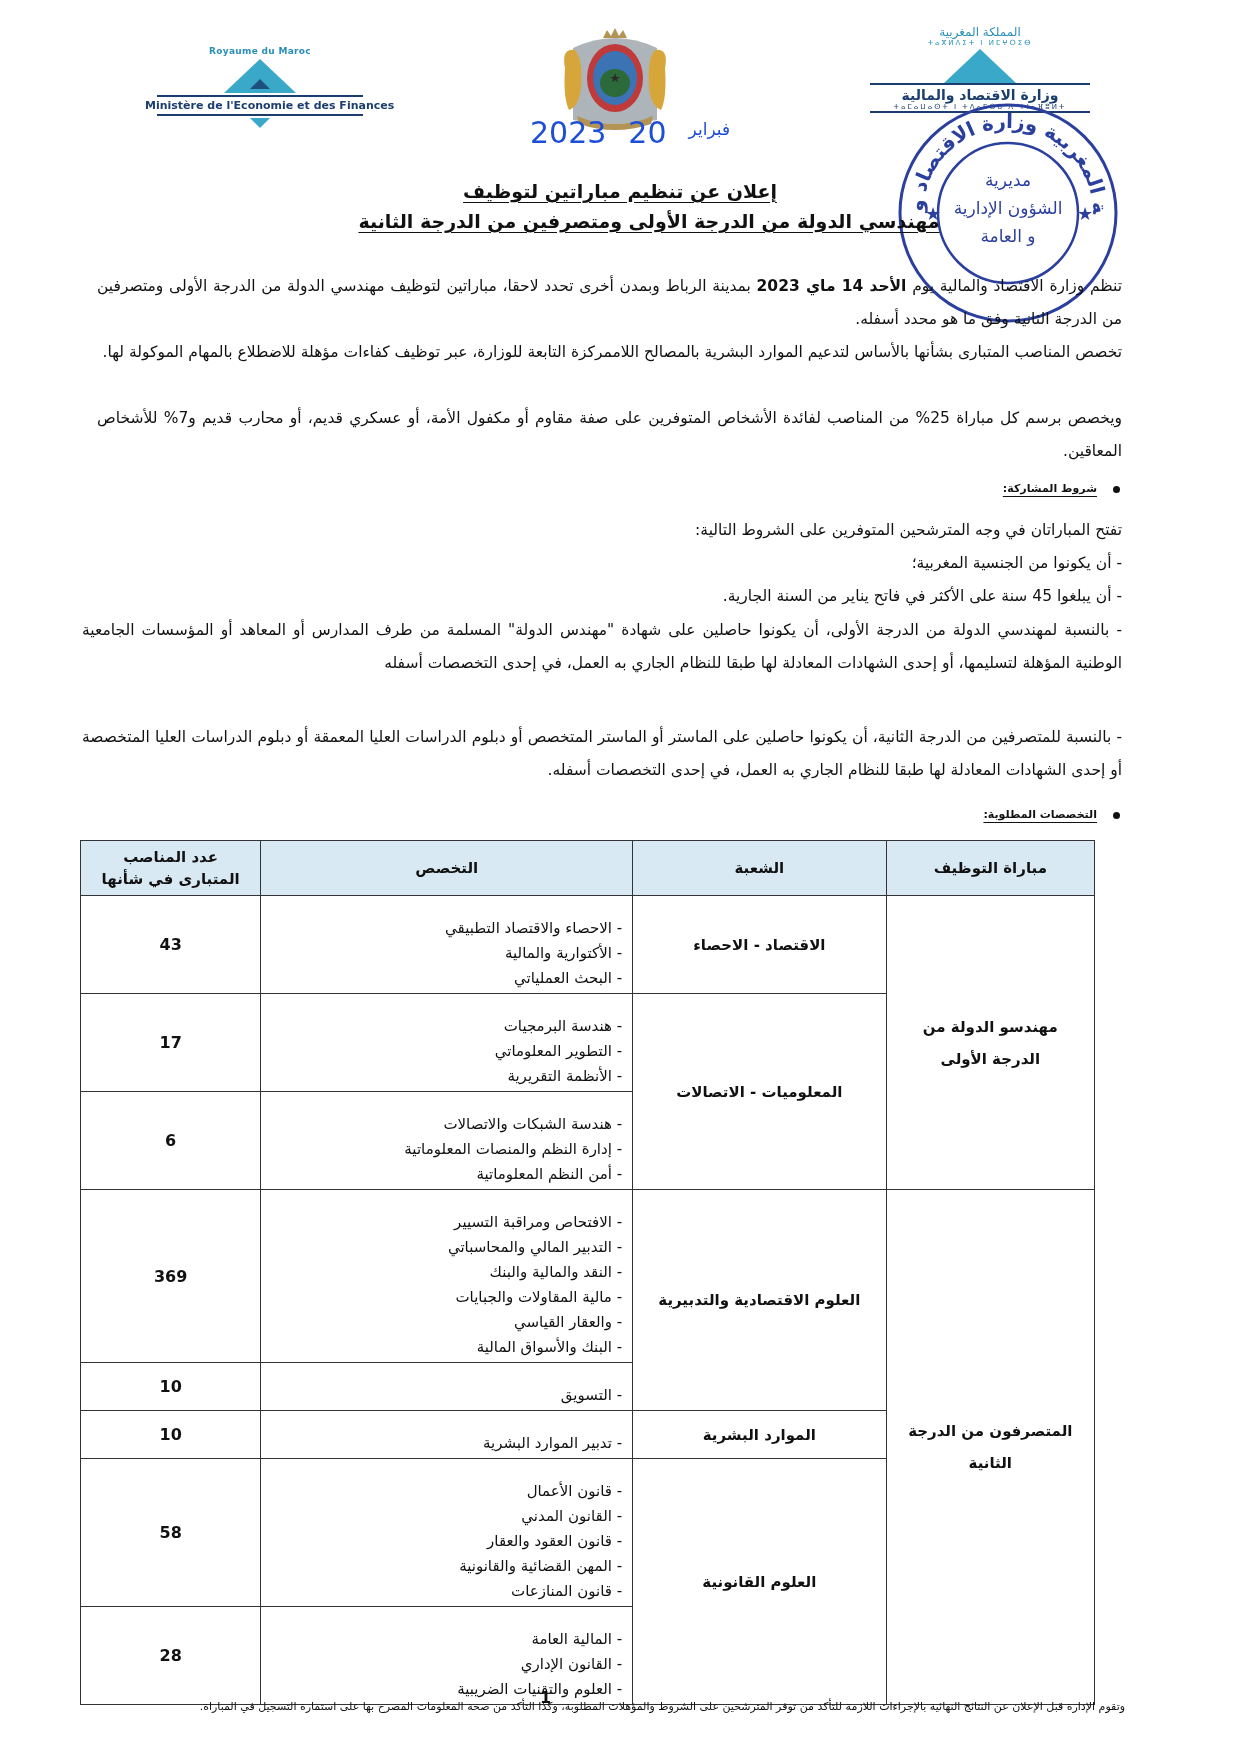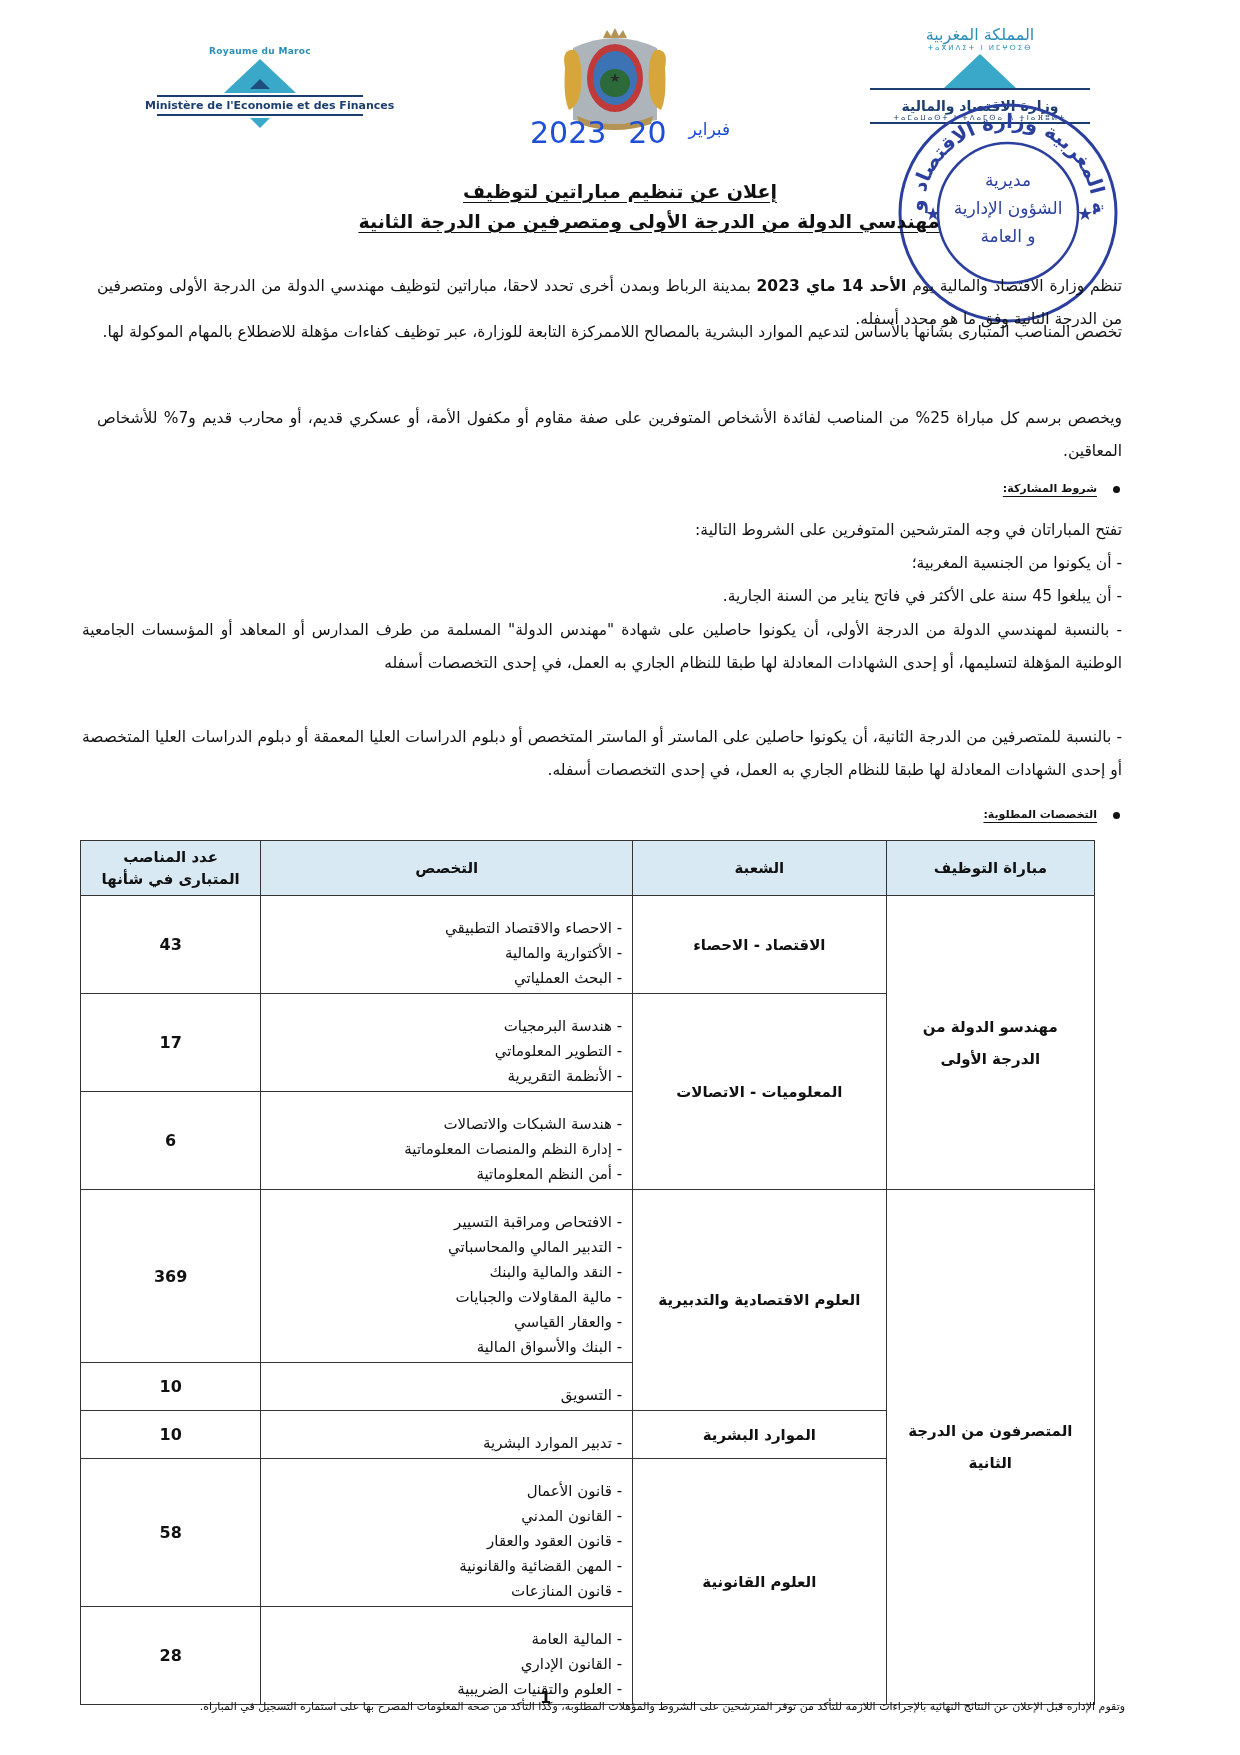--- a/index.html
+++ b/index.html
@@ -19,38 +19,38 @@
   .logo-left .tri-down { width: 0; height: 0; margin: 0 auto; border-left: 10px solid transparent; border-right: 10px solid transparent; border-top: 10px solid #3aa8c9; }
 
   
   .emblem { left: 555px; top: 28px; width: 120px; height: 105px; }
   .stamp-date { left: 530px; top: 115px; font-size: 30px; color: #1d4ed8; font-family: "DejaVu Sans", sans-serif; letter-spacing: 1px; white-space: nowrap; direction: ltr; }
   .stamp-date span { margin-right: 22px; }
   .stamp-date .month { font-size: 17px; vertical-align: 8px; }
 
   
   .logo-right { left: 870px; top: 25px; width: 220px; height: 100px; text-align: center; direction: rtl; }
-  .logo-right .kingdom-ar { font-size: 16px; color: #2a8fb8; }
+  .logo-right .kingdom-ar { font-size: 12px; color: #2a8fb8; }
   .logo-right .tifinagh { font-size: 7px; color: #2a8fb8; letter-spacing: 2px; }
   .logo-right .tri { width: 0; height: 0; margin: 2px auto 0; border-left: 36px solid transparent; border-right: 36px solid transparent; border-bottom: 34px solid #3aa8c9; }
-  .logo-right .ministry-ar { font-size: 14px; font-weight: bold; color: #1c3e6e; border-top: 2px solid #1c3e6e; padding-top: 8px; }
+  .logo-right .ministry-ar { font-size: 14px; font-weight: bold; color: #1c3e6e; border-top: 2px solid #1c3e6e; padding-top: 2px; }
   .logo-right .tifinagh2 { font-size: 7px; color: #1c3e6e; letter-spacing: 2px; border-bottom: 2px solid #1c3e6e; }
 
   
   .seal { left: 893px; top: 98px; width: 230px; height: 230px; }
 
   
   .title { left: 0; width: 1240px; text-align: center; direction: rtl; font-weight: bold; font-size: 19px; text-decoration: underline; text-underline-offset: 4px; }
   .title1 { top: 180px; }
   .title2 { top: 210px; margin-left: 29px; }
 
   .para { right: 118px; width: 1025px; direction: rtl; text-align: justify; font-size: 15.5px; line-height: 33px; }
   .para b { font-weight: bold; }
   .p1 { top: 270px; }
-  .p2 { top: 316px; }
+  .p2 { top: 336px; }
   .p3 { top: 402px; }
 
   .section-head { right: 120px; direction: rtl; font-size: 11px; font-weight: bold; white-space: nowrap; }
   .section-head .bullet { display: inline-block; width: 7px; height: 7px; background: #111; border-radius: 50%; margin-left: 16px; vertical-align: middle; }
   .section-head .lbl { text-decoration: underline; text-underline-offset: 4px; }
   .sh1 { top: 482px; }
   .sh2 { top: 808px; }
 
   .cond { right: 118px; width: 1040px; direction: rtl; font-size: 15.5px; line-height: 33px; }
   .c-intro { top: 514px; }

